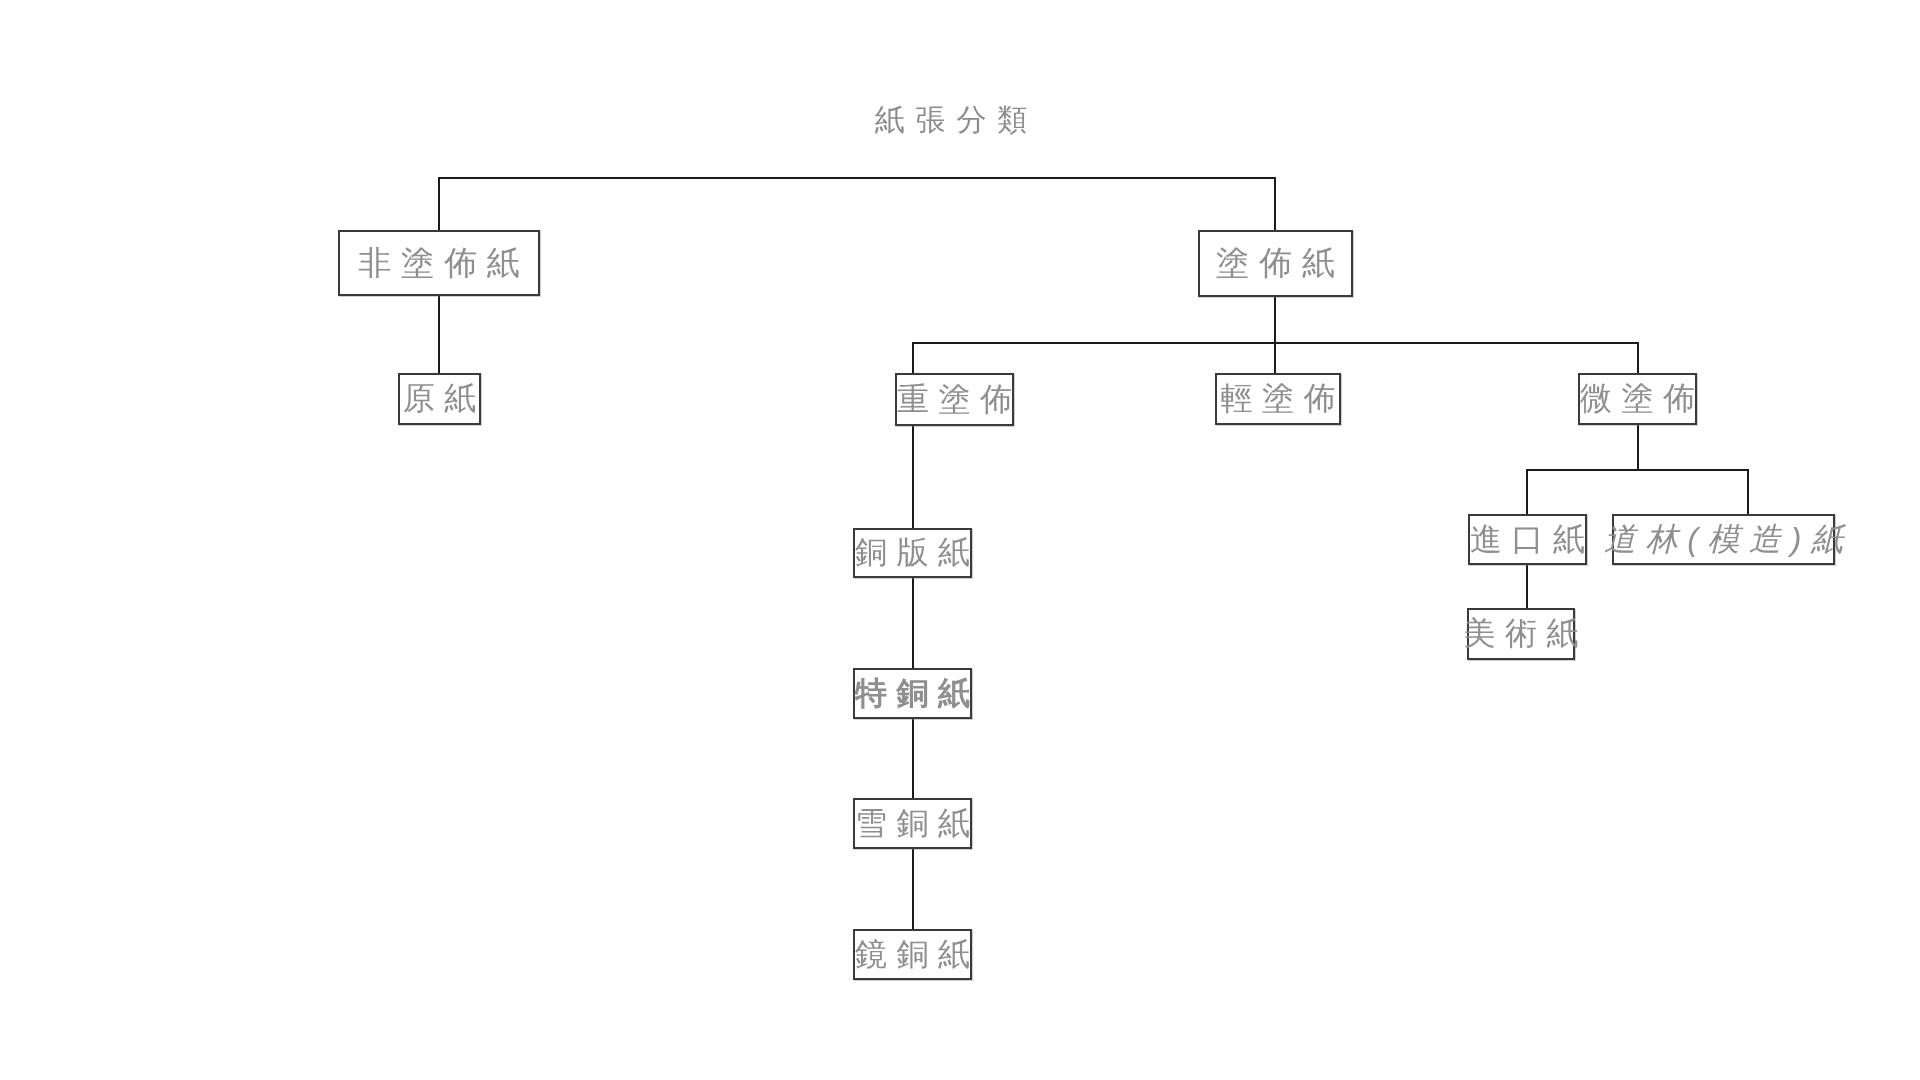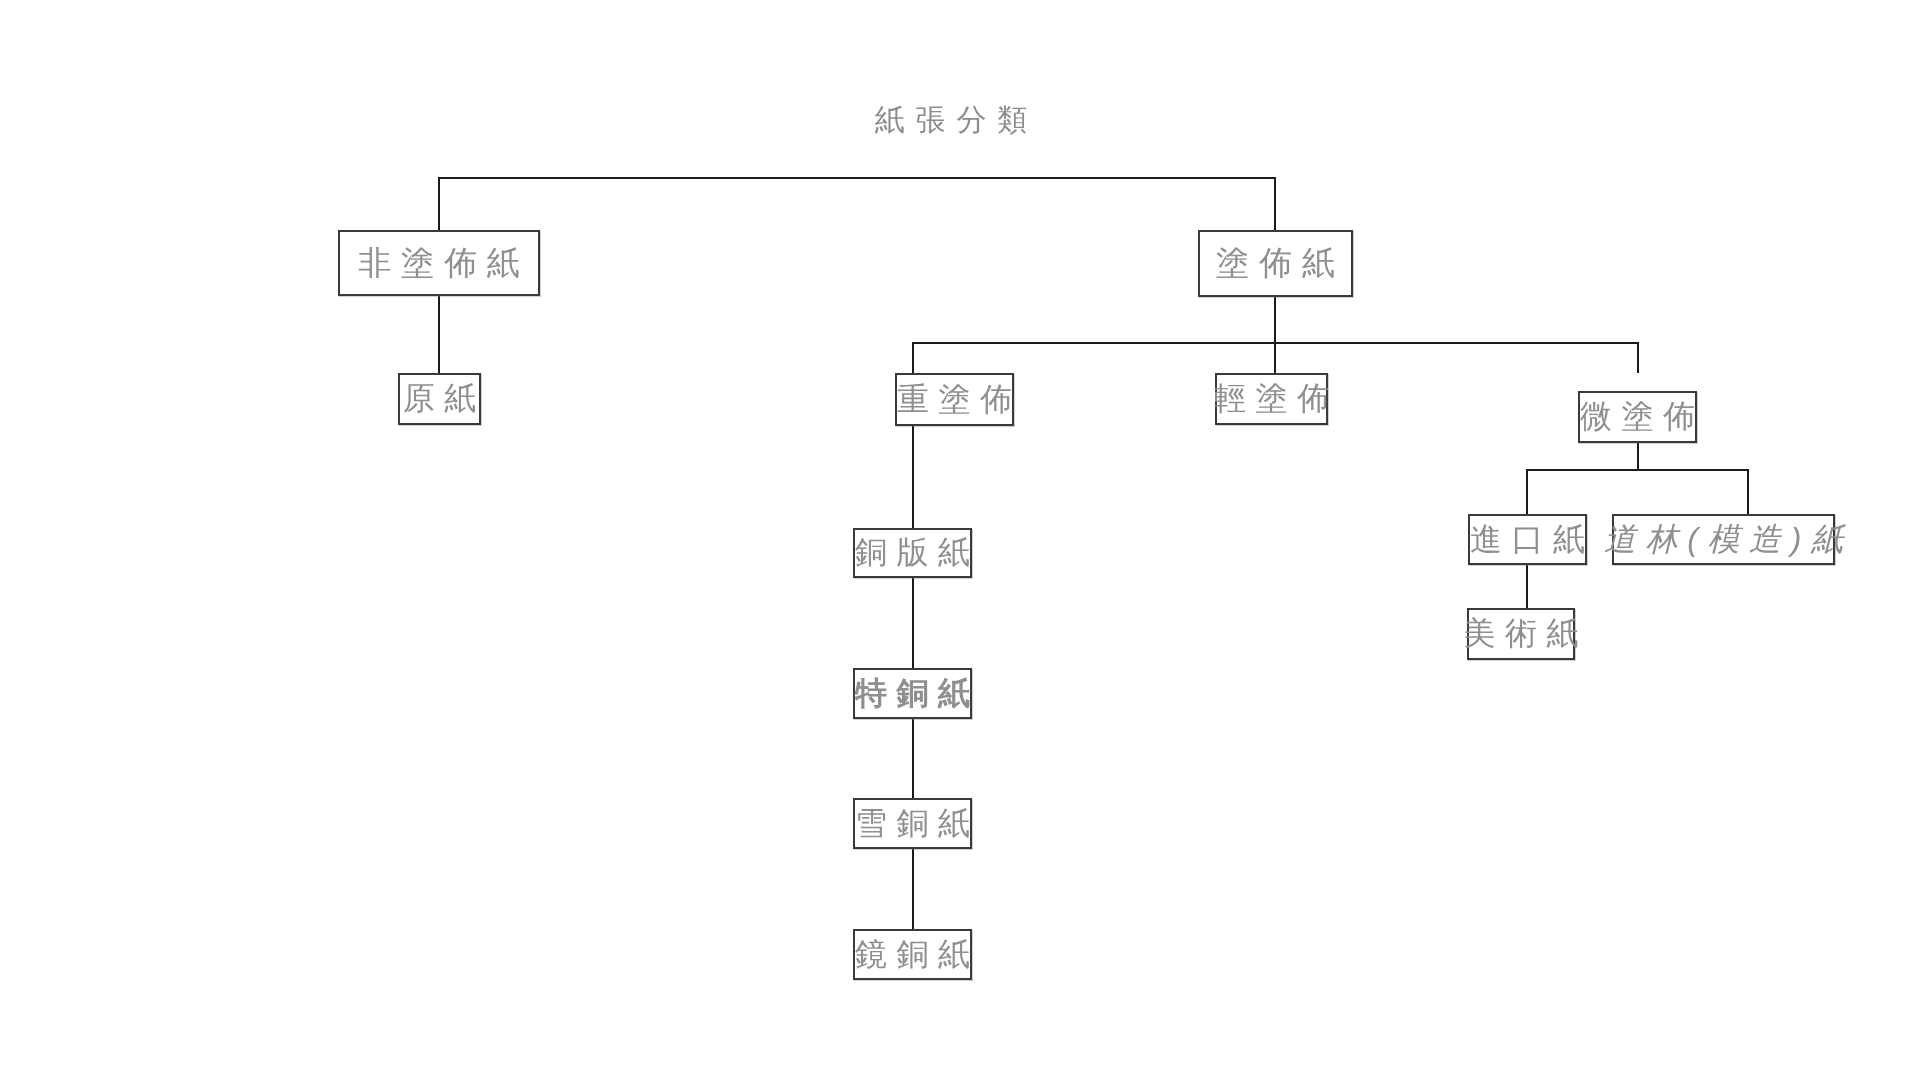--- a/index.html
+++ b/index.html
@@ -78,23 +78,23 @@
   <div class="line v" style="left:1526px; top:565px; height:43px;"></div>
 
   <div class="node lvl1" style="left:338px; top:230px; width:202px; height:66px;">非塗佈紙</div>
 
   <div class="node lvl1" style="left:1198px; top:230px; width:155px; height:67px;">塗佈紙</div>
 
   <div class="node" style="left:398px; top:373px; width:83px; height:52px;">原紙</div>
 
   <div class="node" style="left:853px; top:373px; width:119px; height:53px;margin-left:42px;">重塗佈</div>
 
-  <div class="node" style="left:1215px; top:373px; width:113px; height:52px;">輕塗佈</div>
+  <div class="node" style="left:1215px; top:373px; width:126px; height:52px;">輕塗佈</div>
 
-  <div class="node" style="left:1578px; top:373px; width:119px; height:52px;margin-top:18px;">微塗佈</div>
+  <div class="node" style="left:1578px; top:373px; width:119px; height:52px;">微塗佈</div>
 
   <div class="node" style="left:853px; top:528px; width:119px; height:50px;">銅版紙</div>
 
   <div class="node" style="left:853px; top:668px; width:119px; height:51px;font-weight:bold;">特銅紙</div>
 
   <div class="node" style="left:853px; top:798px; width:119px; height:51px;">雪銅紙</div>
 
   <div class="node" style="left:853px; top:929px; width:119px; height:51px;">鏡銅紙</div>
 
   <div class="node" style="left:1468px; top:514px; width:119px; height:51px;">進口紙</div>

